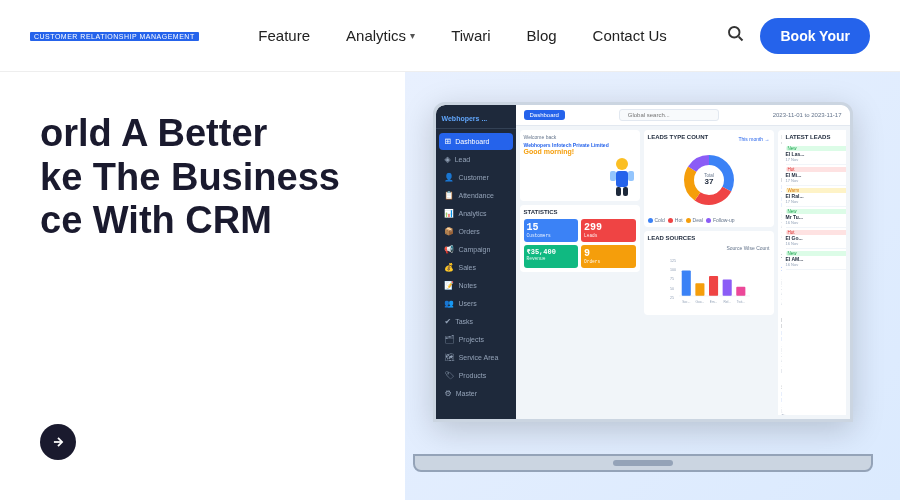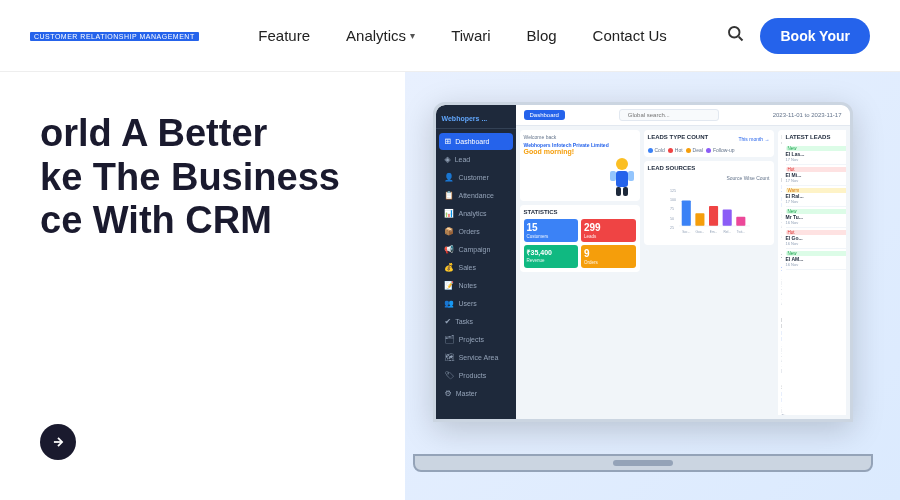--- a/index.html
+++ b/index.html
@@ -320,20 +320,21 @@
     .crm-stats-grid {
       display: grid;
       grid-template-columns: 1fr 1fr;
       gap: 3px;
     }
     .stat-card {
       border-radius: 3px;
       padding: 3px;
       font-size: 5px;
       color: #fff;
+      font-family: Liberation Mono, monospace;
     }
     .stat-card.blue { background: #3b82f6; }
     .stat-card.red { background: #ef4444; }
     .stat-card.green { background: #10b981; }
     .stat-card.orange { background: #f59e0b; }
     .stat-card .sval { font-size: 10px; font-weight: 700; display: block; }
     .stat-card .slabel { font-size: 4.5px; opacity: 0.9; }
 
     
     .crm-right-panel {
@@ -629,20 +630,31 @@
                   </div>
                 </div>
 
                 <div class="crm-right-panel">
 
                   <div class="crm-leads">
                     <div class="crm-card">
                       <div style="display:flex;justify-content:space-between;align-items:center;margin-bottom:2px;">
                         <div class="crm-card-title">LEADS TYPE COUNT</div>
                         <div style="font-size:5px;color:#2563eb;cursor:pointer;">This month →</div>
+                      </div>
+                      <div class="donut-wrap">
+                        <svg class="donut-svg" viewBox="0 0 60 60">
+
+                          <circle cx="30" cy="30" r="20" fill="none" stroke="#3b82f6" stroke-width="10" stroke-dasharray="40.7 125.6" stroke-dashoffset="0" transform="rotate(-90 30 30)"></circle>
+                          <circle cx="30" cy="30" r="20" fill="none" stroke="#ef4444" stroke-width="10" stroke-dasharray="33.9 125.6" stroke-dashoffset="-40.7" transform="rotate(-90 30 30)"></circle>
+                          <circle cx="30" cy="30" r="20" fill="none" stroke="#f59e0b" stroke-width="10" stroke-dasharray="30.5 125.6" stroke-dashoffset="-74.6" transform="rotate(-90 30 30)"></circle>
+                          <circle cx="30" cy="30" r="20" fill="none" stroke="#8b5cf6" stroke-width="10" stroke-dasharray="20.3 125.6" stroke-dashoffset="-105.1" transform="rotate(-90 30 30)"></circle>
+                          <text x="30" y="27" text-anchor="middle" font-size="4.5" fill="#64748b">Total</text>
+                          <text x="30" y="34" text-anchor="middle" font-size="8" font-weight="700" fill="#1e293b">37</text>
+                        </svg>
                       </div>
                       <div class="legend-row">
                         <div class="legend-item">
                           <div class="legend-dot" style="background:#3b82f6;"></div>
                           <span>Cold</span>
                         </div>
                         <div class="legend-item">
                           <div class="legend-dot" style="background:#ef4444;"></div>
                           <span>Hot</span>
                         </div>

